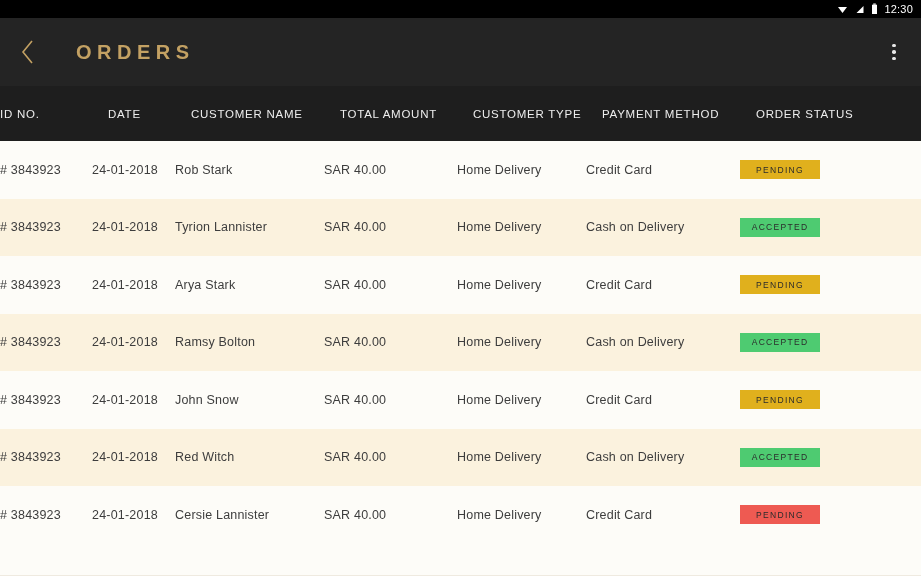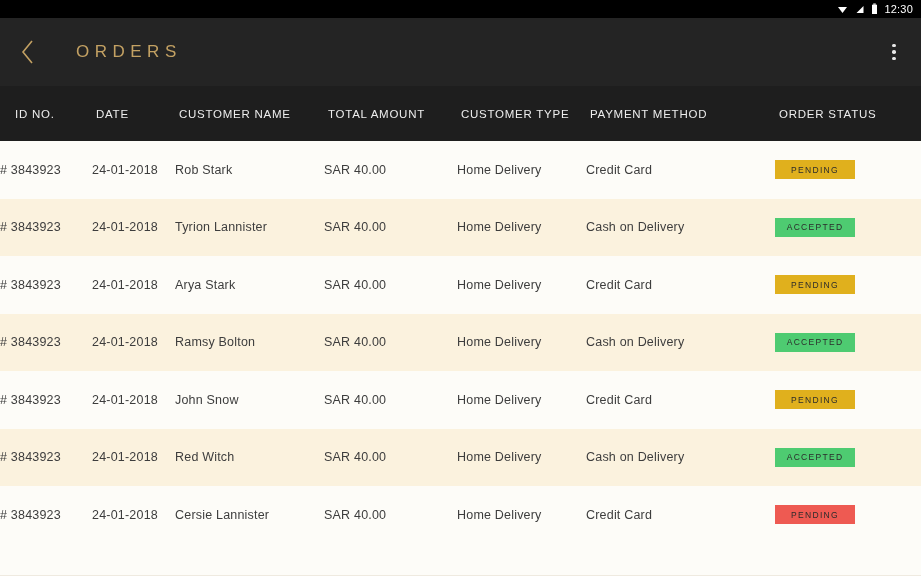--- a/index.html
+++ b/index.html
@@ -30,23 +30,23 @@
     display:flex; align-items:center;
     position:relative;
   }
   .back-btn{
     width:48px; height:48px; margin-left:4px;
     display:flex; align-items:center; justify-content:center;
     cursor:pointer;
   }
   .page-title{
     color:#C3A163;
-    font-size:17px;
+    font-size:20px;
     letter-spacing:5.5px;
-    font-weight:400;
+    font-weight:700;
     margin-left:24px;
   }
   .overflow-btn{
     position:absolute; right:10px; top:50%;
     transform:translateY(-50%);
     width:34px; height:40px;
     display:flex; flex-direction:column; align-items:center;
     justify-content:center; gap:3px;
     cursor:pointer;
   }
@@ -82,24 +82,24 @@
     white-space:nowrap;
   }
 
   
   .c-id     { width:92px;  }
   .c-date   { width:83px;  padding-left:0;  margin-left:0; }
   .c-name   { width:149px; }
   .c-amount { width:133px; }
   .c-deliv  { width:129px; }
   .c-pay    { width:154px; }
-  .c-status { width:auto;margin-left:35px; }
-
-  .thead .c-id{ padding-left:15px; }
-  .thead .c-date{ margin-left:4px; }
+  .c-status { width:auto; }
+
+  .thead .c-id{ }
+  .thead .c-date{ margin-left:16px; }
 
   .badge{
     display:inline-flex; align-items:center; justify-content:center;
     width:80px; height:19px;
     font-size:8.5px; letter-spacing:1.3px;
     color:#2B2B2B; font-weight:400;
     cursor:pointer;
     user-select:none;
   }
 

